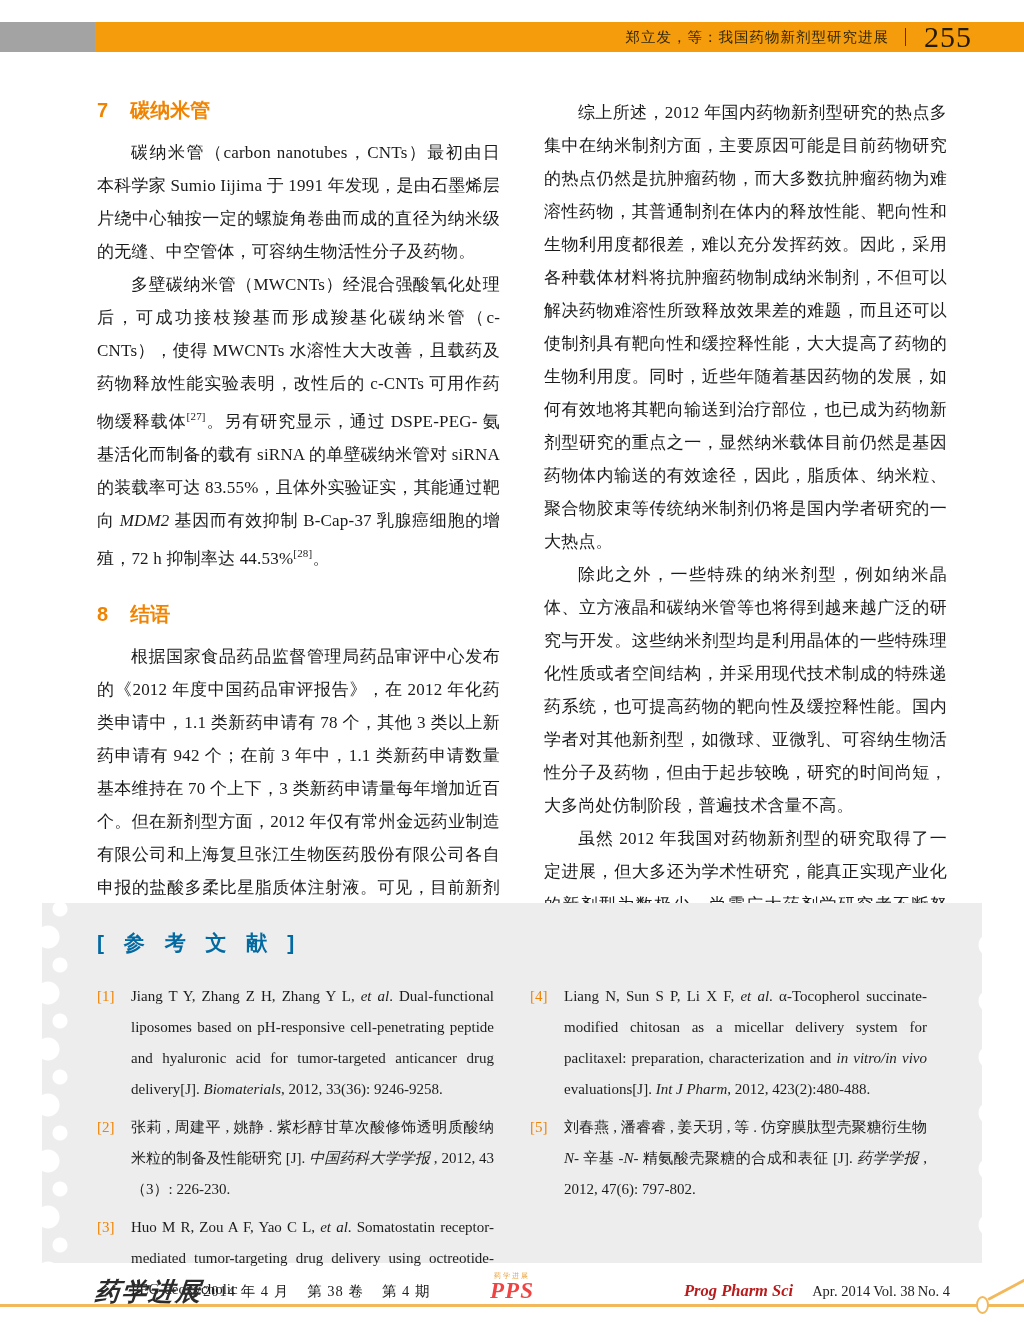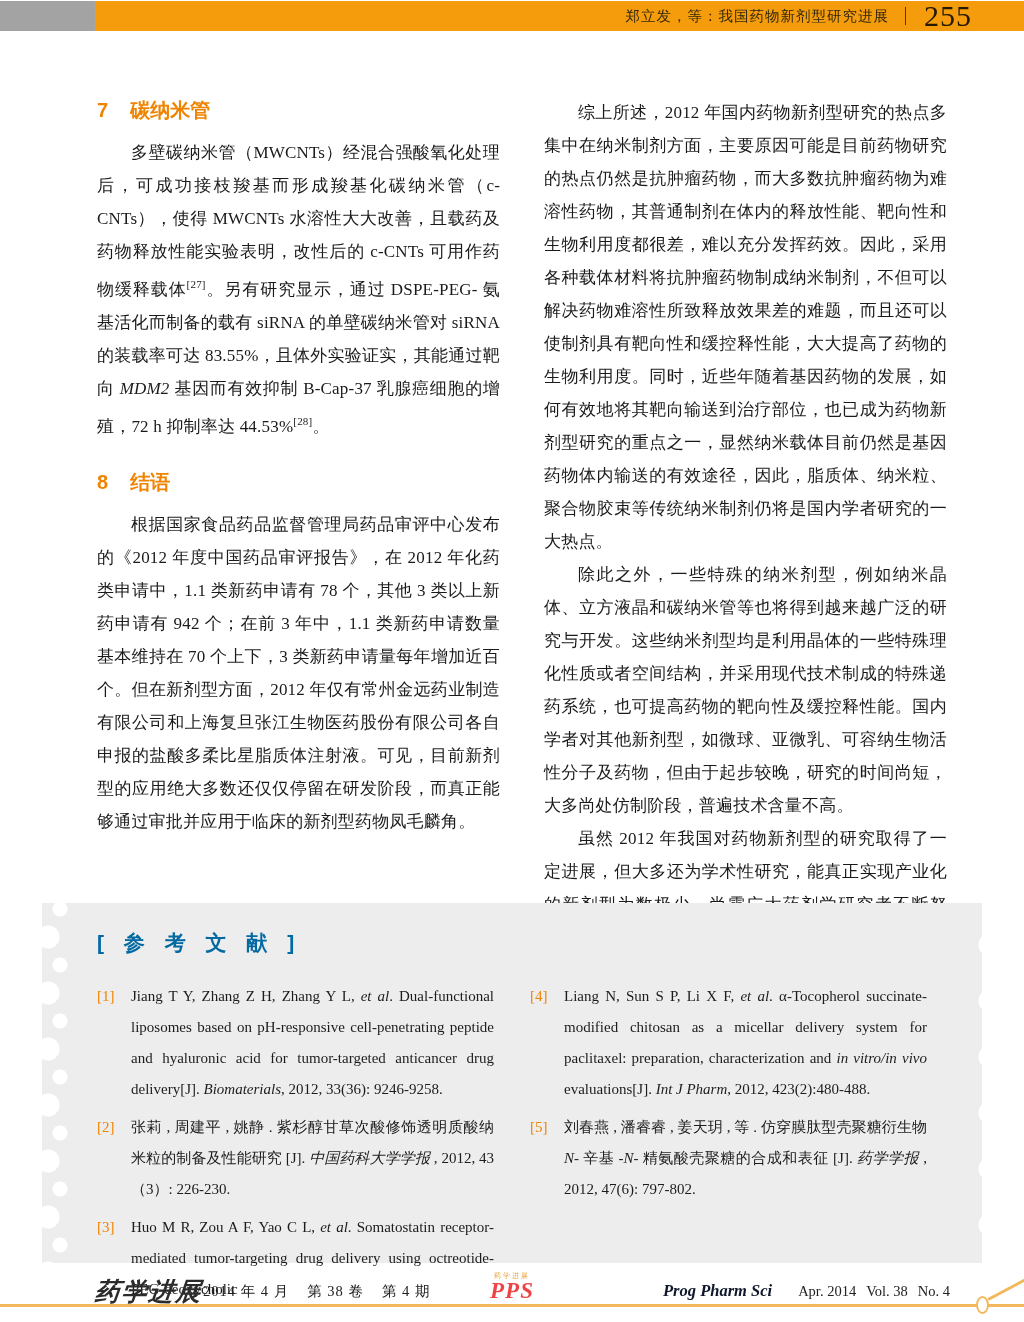--- a/index.html
+++ b/index.html
@@ -5,21 +5,21 @@
   * { margin:0; padding:0; box-sizing:border-box; }
   html,body { background:#ffffff; }
   .page {
     position:relative; width:1024px; height:1322px; margin:0 auto;
     background:#ffffff; overflow:hidden;
     font-family:"Liberation Serif","DejaVu Serif",serif;
     color:#1e1e1e;
   }
 
   
-  .header-bar { position:absolute; top:1px; left:0; width:1024px; height:30px; }
+  .header-bar { position:absolute; top:22px; left:0; width:1024px; height:30px; }
   .header-gray { position:absolute; left:0; top:0; width:95px; height:30px; background:#a3a3a3; }
   .header-orange {
     position:absolute; left:95px; top:0; right:0; height:30px; background:#f49c0c;
     display:flex; align-items:center; justify-content:flex-end;
   }
   .running-title {
     font-family:"Liberation Sans","DejaVu Sans",sans-serif;
     font-size:14.5px; color:#33290a; letter-spacing:1px; margin-right:16px;
   }
   .header-divider { width:1px; height:18px; background:#4a3a10; margin-right:18px; }
@@ -95,24 +95,24 @@
   .issue-cn span { margin-right:18px; }
   .footer-center { position:absolute; left:0; right:0; top:0; text-align:center; }
   .logo-small { display:block; font-size:7px; color:#e8a33d; letter-spacing:2px; line-height:8px; }
   .logo-pps {
     font-family:"Liberation Serif","DejaVu Serif",serif; font-style:italic; font-weight:bold;
     font-size:23px; line-height:22px; color:#ef4444; letter-spacing:1px;
   }
   .footer-right { margin-left:auto; display:flex; align-items:baseline; }
   .journal-en {
     font-family:"Liberation Serif","DejaVu Serif",serif; font-style:italic; font-weight:bold;
-    font-size:16.5px; color:#0f172a; margin-right:16px;
+    font-size:16.5px; color:#b91c1c; margin-right:16px;
   }
   .issue-en { font-size:14.5px; color:#222; }
-  .issue-en span { margin-left:10px; }
+  .issue-en span { margin-left:3px; }
   .footer-line { position:absolute; left:0; top:32px; width:1024px; height:3px; background:#f2b95c; }
   .footer-orn {
     position:absolute; left:976px; top:24px; width:13px; height:18px;
     border:2px solid #f2b95c; border-radius:50%; background:#ffffff; z-index:2;
   }
   .footer-diag {
     position:absolute; left:988px; top:26px; width:55px; height:2.5px; background:#f2b95c;
     transform:rotate(-28deg); transform-origin:left center;
   }
 </style>
@@ -128,20 +128,21 @@
       <span class="header-divider"></span>
       <span class="page-number">255</span>
     </div>
   </div>
 
   <div class="columns">
     <div class="col">
       <div class="sec-heading">
         <span class="sec-num">7</span><span>碳纳米管</span>
       </div>
+      <p class="body-p">碳纳米管（carbon nanotubes，CNTs）最初由日本科学家 Sumio Iijima 于 1991 年发现，是由石墨烯层片绕中心轴按一定的螺旋角卷曲而成的直径为纳米级的无缝、中空管体，可容纳生物活性分子及药物。</p>
       <p class="body-p">多壁碳纳米管（MWCNTs）经混合强酸氧化处理后，可成功接枝羧基而形成羧基化碳纳米管（c-CNTs），使得 MWCNTs 水溶性大大改善，且载药及药物释放性能实验表明，改性后的 c-CNTs 可用作药物缓释载体<sup>[27]</sup>。另有研究显示，通过 DSPE-PEG- 氨基活化而制备的载有 siRNA 的单壁碳纳米管对 siRNA 的装载率可达 83.55%，且体外实验证实，其能通过靶向 <i>MDM2</i> 基因而有效抑制 B-Cap-37 乳腺癌细胞的增殖，72 h 抑制率达 44.53%<sup>[28]</sup>。</p>
 
       <div class="sec-heading mt">
         <span class="sec-num">8</span><span>结语</span>
       </div>
       <p class="body-p">根据国家食品药品监督管理局药品审评中心发布的《2012 年度中国药品审评报告》，在 2012 年化药类申请中，1.1 类新药申请有 78 个，其他 3 类以上新药申请有 942 个；在前 3 年中，1.1 类新药申请数量基本维持在 70 个上下，3 类新药申请量每年增加近百个。但在新剂型方面，2012 年仅有常州金远药业制造有限公司和上海复旦张江生物医药股份有限公司各自申报的盐酸多柔比星脂质体注射液。可见，目前新剂型的应用绝大多数还仅仅停留在研发阶段，而真正能够通过审批并应用于临床的新剂型药物凤毛麟角。</p>
     </div>
 
     <div class="col">
       <p class="body-p">综上所述，2012 年国内药物新剂型研究的热点多集中在纳米制剂方面，主要原因可能是目前药物研究的热点仍然是抗肿瘤药物，而大多数抗肿瘤药物为难溶性药物，其普通制剂在体内的释放性能、靶向性和生物利用度都很差，难以充分发挥药效。因此，采用各种载体材料将抗肿瘤药物制成纳米制剂，不但可以解决药物难溶性所致释放效果差的难题，而且还可以使制剂具有靶向性和缓控释性能，大大提高了药物的生物利用度。同时，近些年随着基因药物的发展，如何有效地将其靶向输送到治疗部位，也已成为药物新剂型研究的重点之一，显然纳米载体目前仍然是基因药物体内输送的有效途径，因此，脂质体、纳米粒、聚合物胶束等传统纳米制剂仍将是国内学者研究的一大热点。</p>

